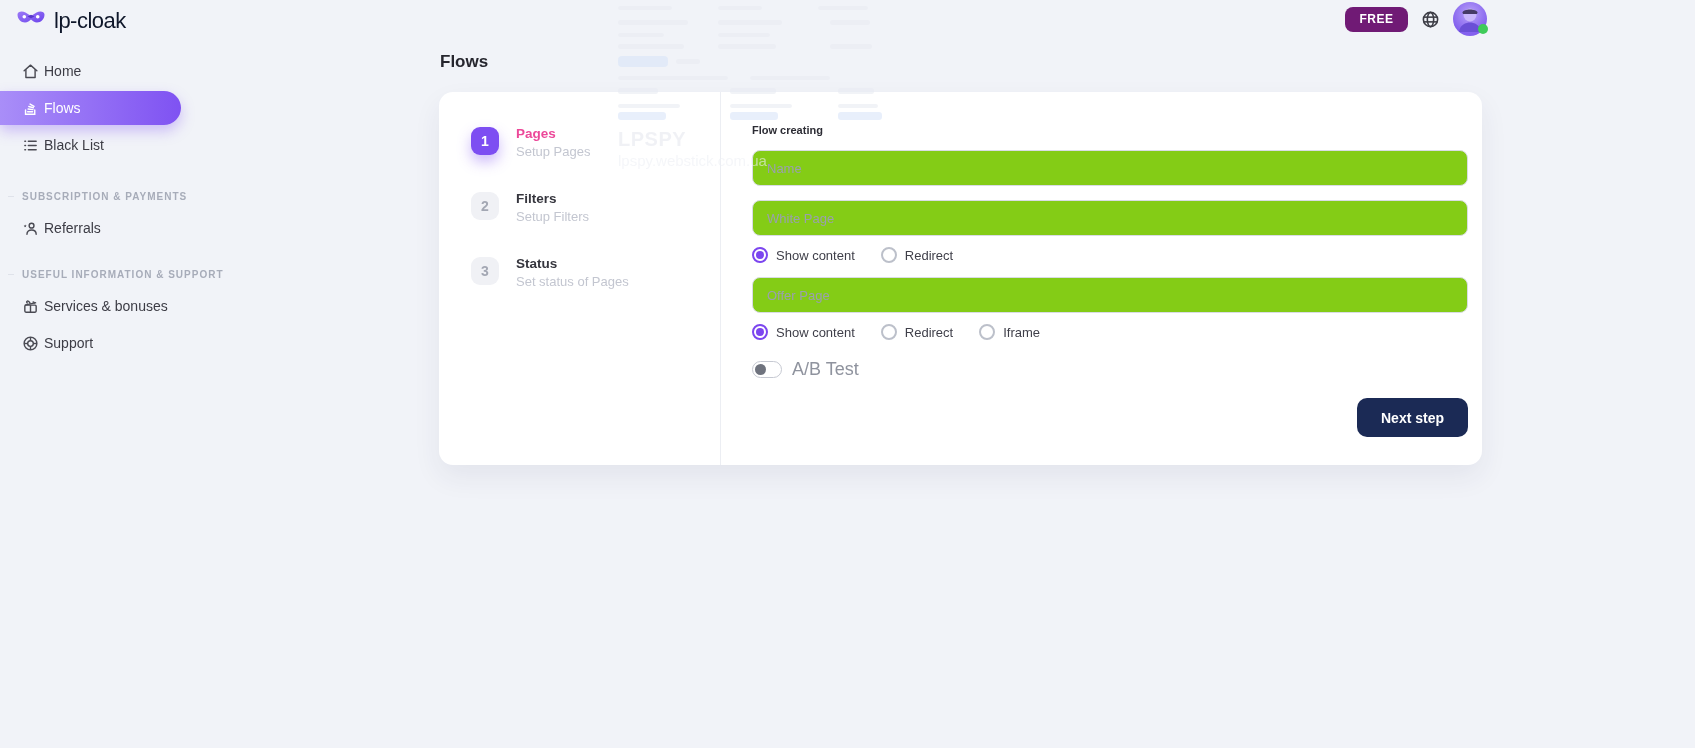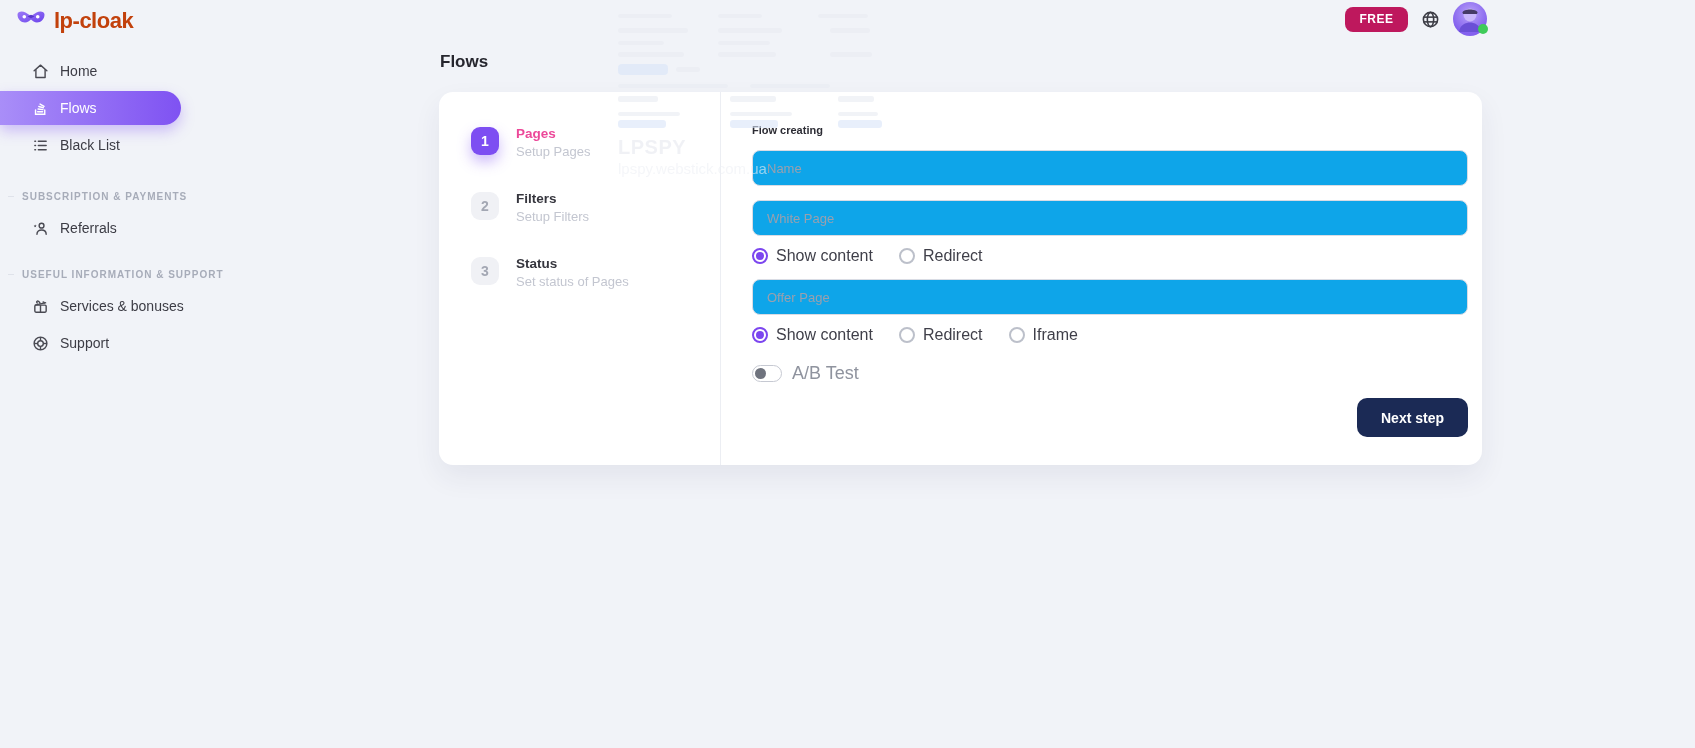--- a/index.html
+++ b/index.html
@@ -7,25 +7,25 @@
   .app {
     position:relative; width:1695px; height:748px;
     background:#f1f3f8;
     font-family:"Liberation Sans", sans-serif;
     overflow:hidden; color:#34343c;
   }
 
   
   .sidebar { position:absolute; left:0; top:0; width:190px; height:100%; }
   .logo { position:absolute; left:16px; top:8px; display:flex; align-items:center; gap:8px; }
-  .logo-text { font-size:22px; font-weight:700; color:#c2410c; letter-spacing:-0.5px; }
+  .logo-text { font-size:22px; font-weight:400; color:#0f172a; letter-spacing:-0.5px; }
   .nav { position:absolute; left:0; top:54px; width:190px; }
   .nav-item {
-    display:flex; align-items:center; gap:11px;
-    height:34px; padding-left:32px; margin-bottom:3px;
+    display:flex; align-items:center; gap:5px;
+    height:34px; padding-left:22px; margin-bottom:3px;
     font-size:14px; color:#3c3c45; cursor:pointer;
   }
   .nav-item .ni { width:17px; height:17px; color:#4a4a53; flex:0 0 auto; }
   .nav-item.active {
     width:181px; color:#ffffff;
     background:linear-gradient(90deg,#a98ef8 0%,#7f52f2 100%);
     border-radius:0 18px 18px 0;
     box-shadow:0 6px 14px rgba(132,87,243,.35);
   }
   .nav-item.active .ni { color:#ffffff; }
@@ -37,21 +37,21 @@
   }
   .section-head::before { content:""; width:6px; height:1px; background:#dfe2ea; flex:0 0 auto; }
   .section-head::after { content:""; flex:1; height:1px; background:#dfe2ea; }
   .mt-sec1 { margin-top:29px; }
   .mt-sec2 { margin-top:24px; }
 
   
   .header-right { position:absolute; top:2px; right:208px; display:flex; align-items:center; gap:13px; }
   .free-badge {
     min-width:63px; height:25px; padding:0 14px;
-    background:#be185d; color:#ffffff; border:none;
+    background:#701a75; color:#ffffff; border:none;
     font-family:inherit; font-size:12px; font-weight:700; letter-spacing:.5px;
     border-radius:8px; display:flex; align-items:center; justify-content:center; cursor:pointer;
   }
   .globe-btn { width:19px; height:19px; color:#3d3d46; cursor:pointer; background:none; border:none; padding:0; }
   .avatar { position:relative; width:34px; height:34px; border-radius:50%;
     background:radial-gradient(circle at 50% 35%, #b9a2f8 0%, #8360ee 70%); cursor:pointer; overflow:visible; }
   .avatar svg { position:absolute; inset:0; border-radius:50%; }
   .status-dot { position:absolute; right:-1px; bottom:2px; width:10px; height:10px;
     border-radius:50%; background:#3fcb5a; }
 
@@ -75,54 +75,54 @@
   .step-title { font-size:13.5px; font-weight:700; color:#36363e; line-height:17px; }
   .step.active .step-title { color:#ec4899; }
   .step-sub { font-size:13px; color:#c3c6d0; margin-top:2px; }
 
   .form-col { position:absolute; left:282px; top:0; right:0; bottom:0; padding:32px 14px 0 31px; }
   .form-title { font-size:11px; font-weight:700; color:#2c2c34; }
   .text-input {
     width:100%; height:36px; margin-top:14px;
     border:1px solid #d9dce4; border-radius:8px;
     padding:0 14px; font-family:inherit; font-size:13px; color:#34343c;
-    background:#0ea5e9; outline:none;
+    background:#84cc16; outline:none;
   }
   .text-input::placeholder { color:#9aa0ae; }
   .radio-row { display:flex; align-items:center; gap:26px; margin-top:11px; }
   .radio-opt { display:flex; align-items:center; gap:8px; cursor:pointer; }
   .radio {
     width:16px; height:16px; border-radius:50%;
     border:2px solid #bcc0ca; position:relative; background:#fff; flex:0 0 auto;
   }
   .radio.selected { border-color:#7c46ef; }
   .radio.selected::after {
     content:""; position:absolute; left:2px; top:2px; width:8px; height:8px;
     border-radius:50%; background:#7c46ef;
   }
-  .radio-label { font-size:16px; color:#3f3f49; }
+  .radio-label { font-size:13px; color:#3f3f49; }
   .gap-block { margin-top:14px;border-radius:8px; }
 
   .toggle-row { display:flex; align-items:center; gap:10px; margin-top:19px; }
   .toggle {
     width:30px; height:17px; border-radius:9px;
     border:1.5px solid #c6c9d2; background:#fff; position:relative; cursor:pointer;
   }
   .toggle-knob { position:absolute; left:2px; top:1.5px; width:11px; height:11px; border-radius:50%; background:#6f737e; }
   .toggle-label { font-size:18px; color:#8f939e; }
 
   .next-btn {
     position:absolute; right:14px; bottom:28px;
     width:111px; height:39px; border:none; border-radius:10px;
     background:#1b2a55; color:#ffffff;
     font-family:inherit; font-size:14px; font-weight:700; cursor:pointer;
   }
 
   
-  .ghost { position:absolute; left:600px; top:8px; width:286px; height:200px; pointer-events:none; opacity:.6; }
+  .ghost { position:absolute; left:600px; top:0; width:286px; height:200px; pointer-events:none; opacity:.6; }
   .gbar { position:absolute; background:#e9ecf3; border-radius:2px; }
   .gbar.blue { background:#d9e5f9; }
   .g-title { position:absolute; left:18px; top:128px; font-size:20px; font-weight:800; color:#e7e9f0; letter-spacing:.5px; }
   .g-sub { position:absolute; left:18px; top:152px; font-size:15px; color:#eef0f5; }
 </style>
 </head>
 <body>
 
 <div class="app">
 

